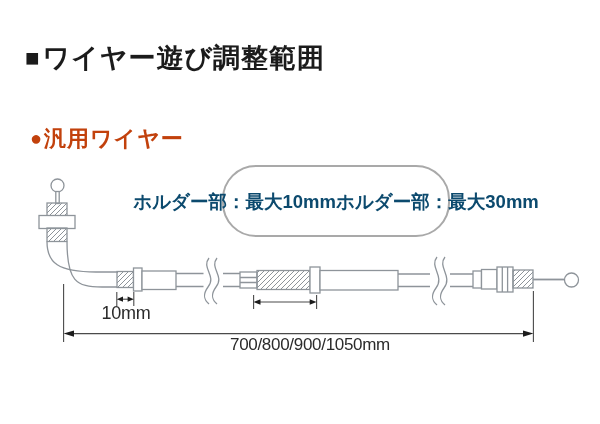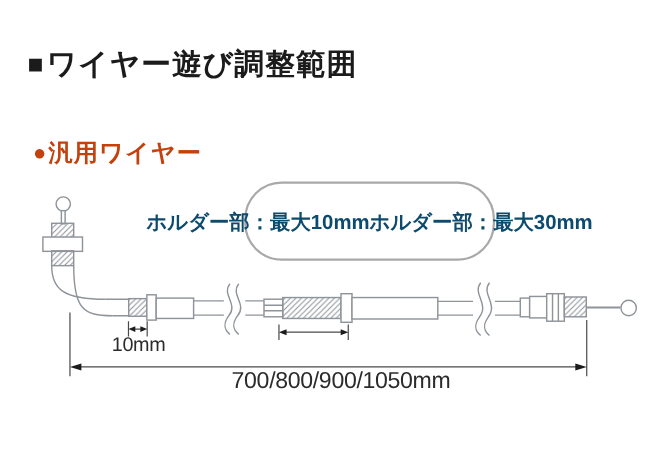--- a/index.html
+++ b/index.html
@@ -22,21 +22,21 @@
     border:2px solid #a9a9a9;border-radius:34px;box-sizing:border-box;
     display:flex;align-items:center;justify-content:center;
     font-size:18.5px;font-weight:600;line-height:27px;color:#0c4a6e;white-space:nowrap;
   }
   .diagram-svg{position:absolute;left:0;top:0;}
   .dim-label{
     position:absolute;text-align:center;color:#2b2b2b;font-weight:400;
     letter-spacing:-0.3px;white-space:nowrap;
   }
   .dim-label.small{font-size:18px;}
-  .dim-label.total{font-size:21px;}
+  .dim-label.total{font-size:17px;}
   .lbl-10{left:100px;top:303px;width:52px;}
   .lbl-30{left:258px;top:305px;width:54px;}
   .lbl-total{left:178px;top:335px;width:264px;}
 </style>
 </head>
 <body>
 
 <div class="stage">
 
   <div class="page-title">

